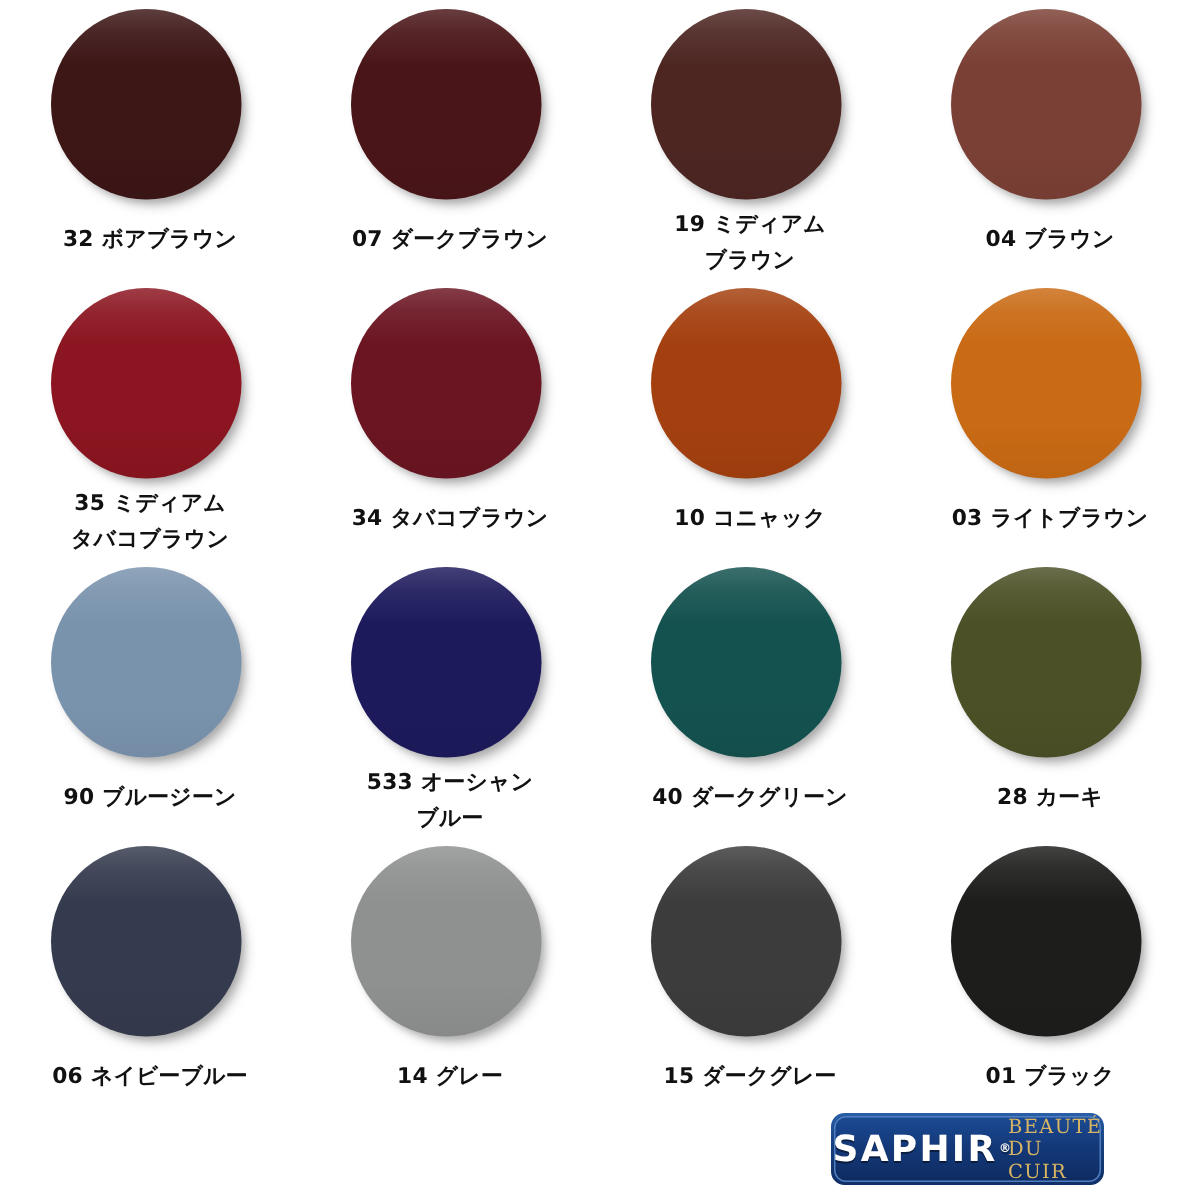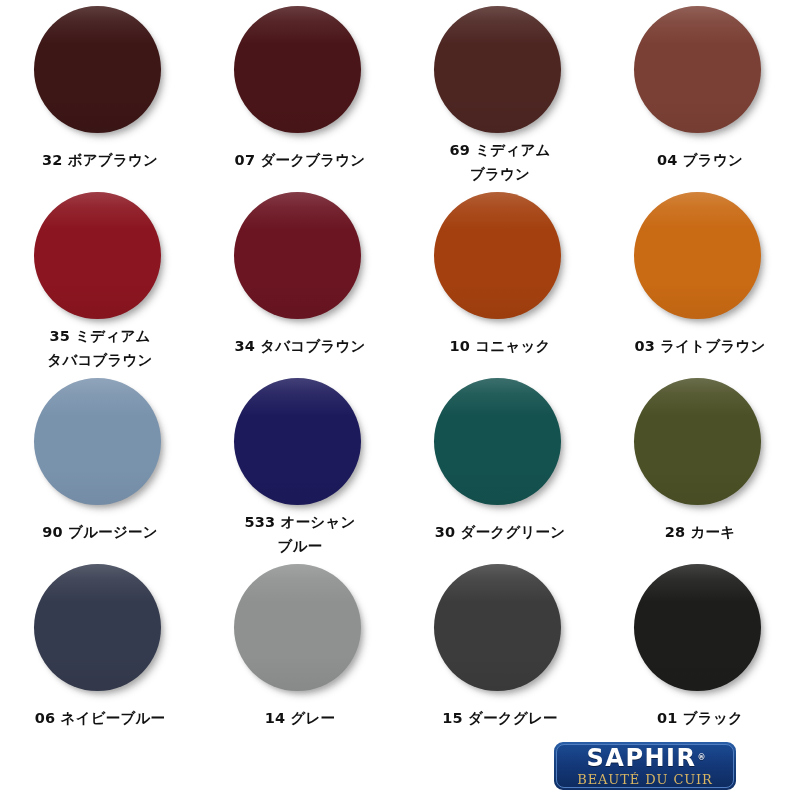--- a/index.html
+++ b/index.html
@@ -96,21 +96,21 @@
     padding: 2px;
   }
   #saphir-inner {
     width: 100%;
     height: 100%;
     border-radius: 8px;
     background: linear-gradient(to bottom, #1b4a92 0%, #14397a 45%, #0e2c61 100%);
     border: 1px solid #4f7dc0;
     box-sizing: border-box;
     display: flex;
-    flex-direction: column;
+    flex-direction: row;
     align-items: center;
     justify-content: center;
   }
   #saphir-wordmark {
     position: relative;
     color: #ffffff;
     font-family: "DejaVu Sans", "Liberation Sans", sans-serif;
     font-weight: bold;
     font-size: 24px;
     letter-spacing: 1.5px;
@@ -148,21 +148,21 @@
     <div class="swatch-cell">
       <div class="swatch-disc-wrap">
         <div class="swatch-disc" style="background: rgb(74, 21, 24);"></div>
       </div>
       <div class="swatch-label">07 ダークブラウン</div>
     </div>
     <div class="swatch-cell">
       <div class="swatch-disc-wrap">
         <div class="swatch-disc" style="background: rgb(77, 38, 34);"></div>
       </div>
-      <div class="swatch-label">69 ミディアム
+      <div class="swatch-label">19 ミディアム
 ブラウン</div>
     </div>
     <div class="swatch-cell">
       <div class="swatch-disc-wrap">
         <div class="swatch-disc" style="background: rgb(123, 64, 53);"></div>
       </div>
       <div class="swatch-label">04 ブラウン</div>
     </div>
     <div class="swatch-cell">
       <div class="swatch-disc-wrap">
@@ -199,21 +199,21 @@
       <div class="swatch-disc-wrap">
         <div class="swatch-disc" style="background: rgb(29, 26, 92);"></div>
       </div>
       <div class="swatch-label">533 オーシャン
 ブルー</div>
     </div>
     <div class="swatch-cell">
       <div class="swatch-disc-wrap">
         <div class="swatch-disc" style="background: rgb(20, 82, 79);"></div>
       </div>
-      <div class="swatch-label">30 ダークグリーン</div>
+      <div class="swatch-label">40 ダークグリーン</div>
     </div>
     <div class="swatch-cell">
       <div class="swatch-disc-wrap">
         <div class="swatch-disc" style="background: rgb(76, 80, 38);"></div>
       </div>
       <div class="swatch-label">28 カーキ</div>
     </div>
     <div class="swatch-cell">
       <div class="swatch-disc-wrap">
         <div class="swatch-disc" style="background: rgb(53, 59, 78);"></div>

